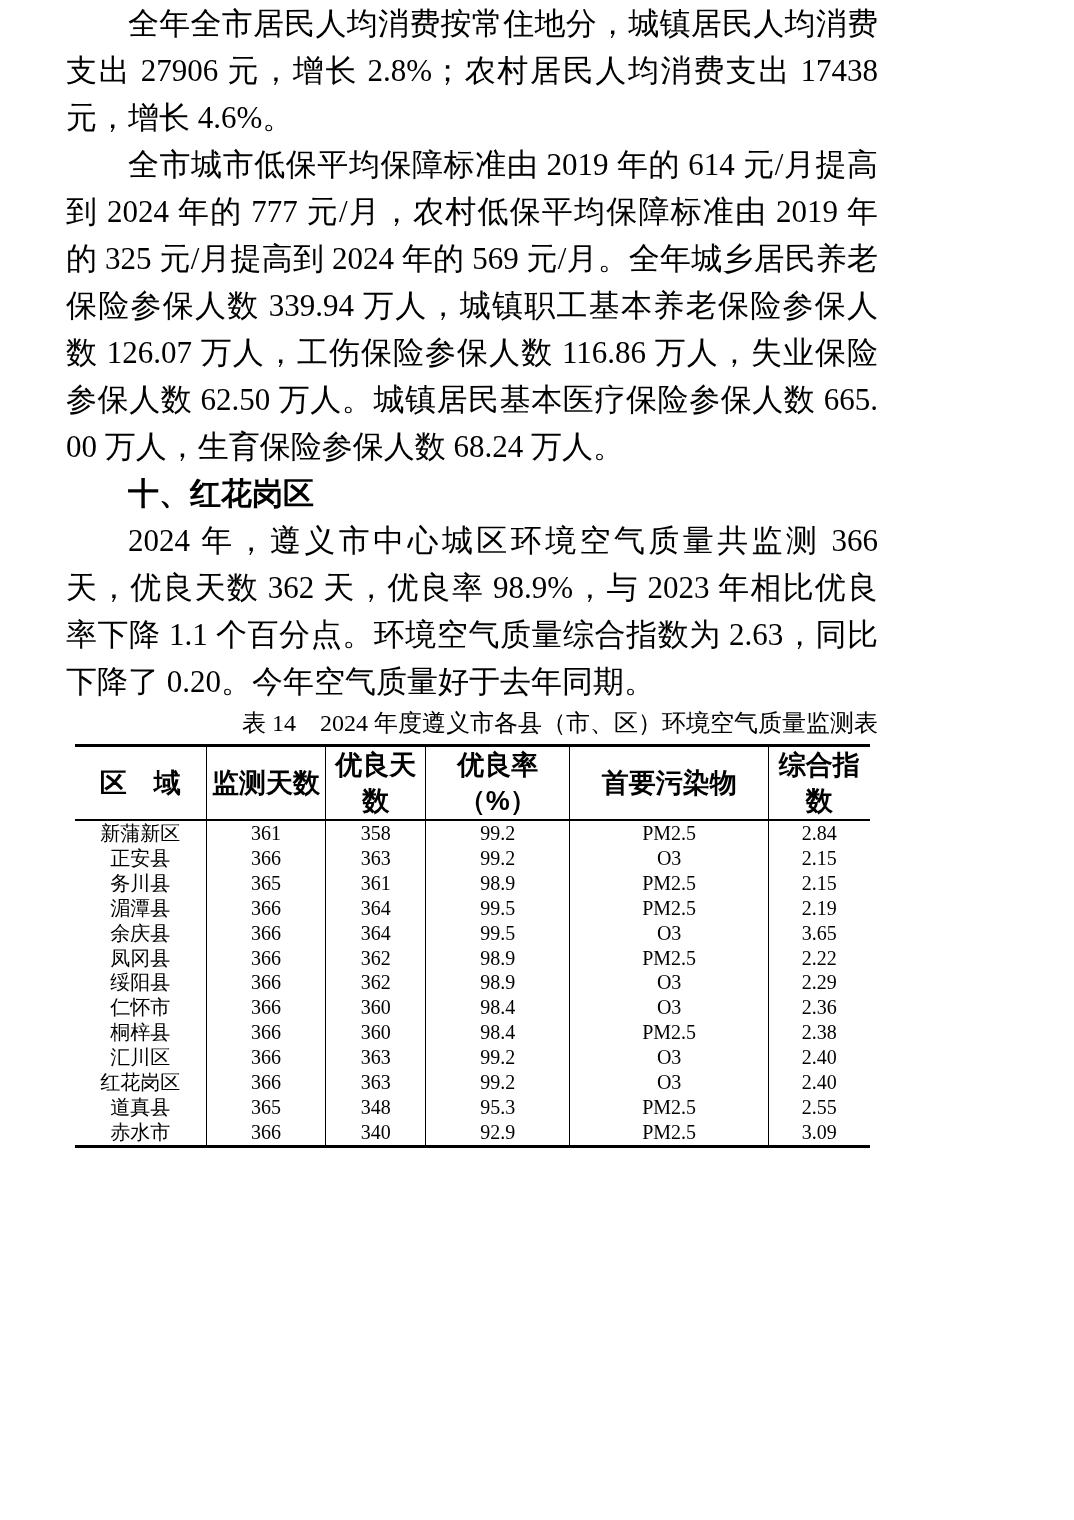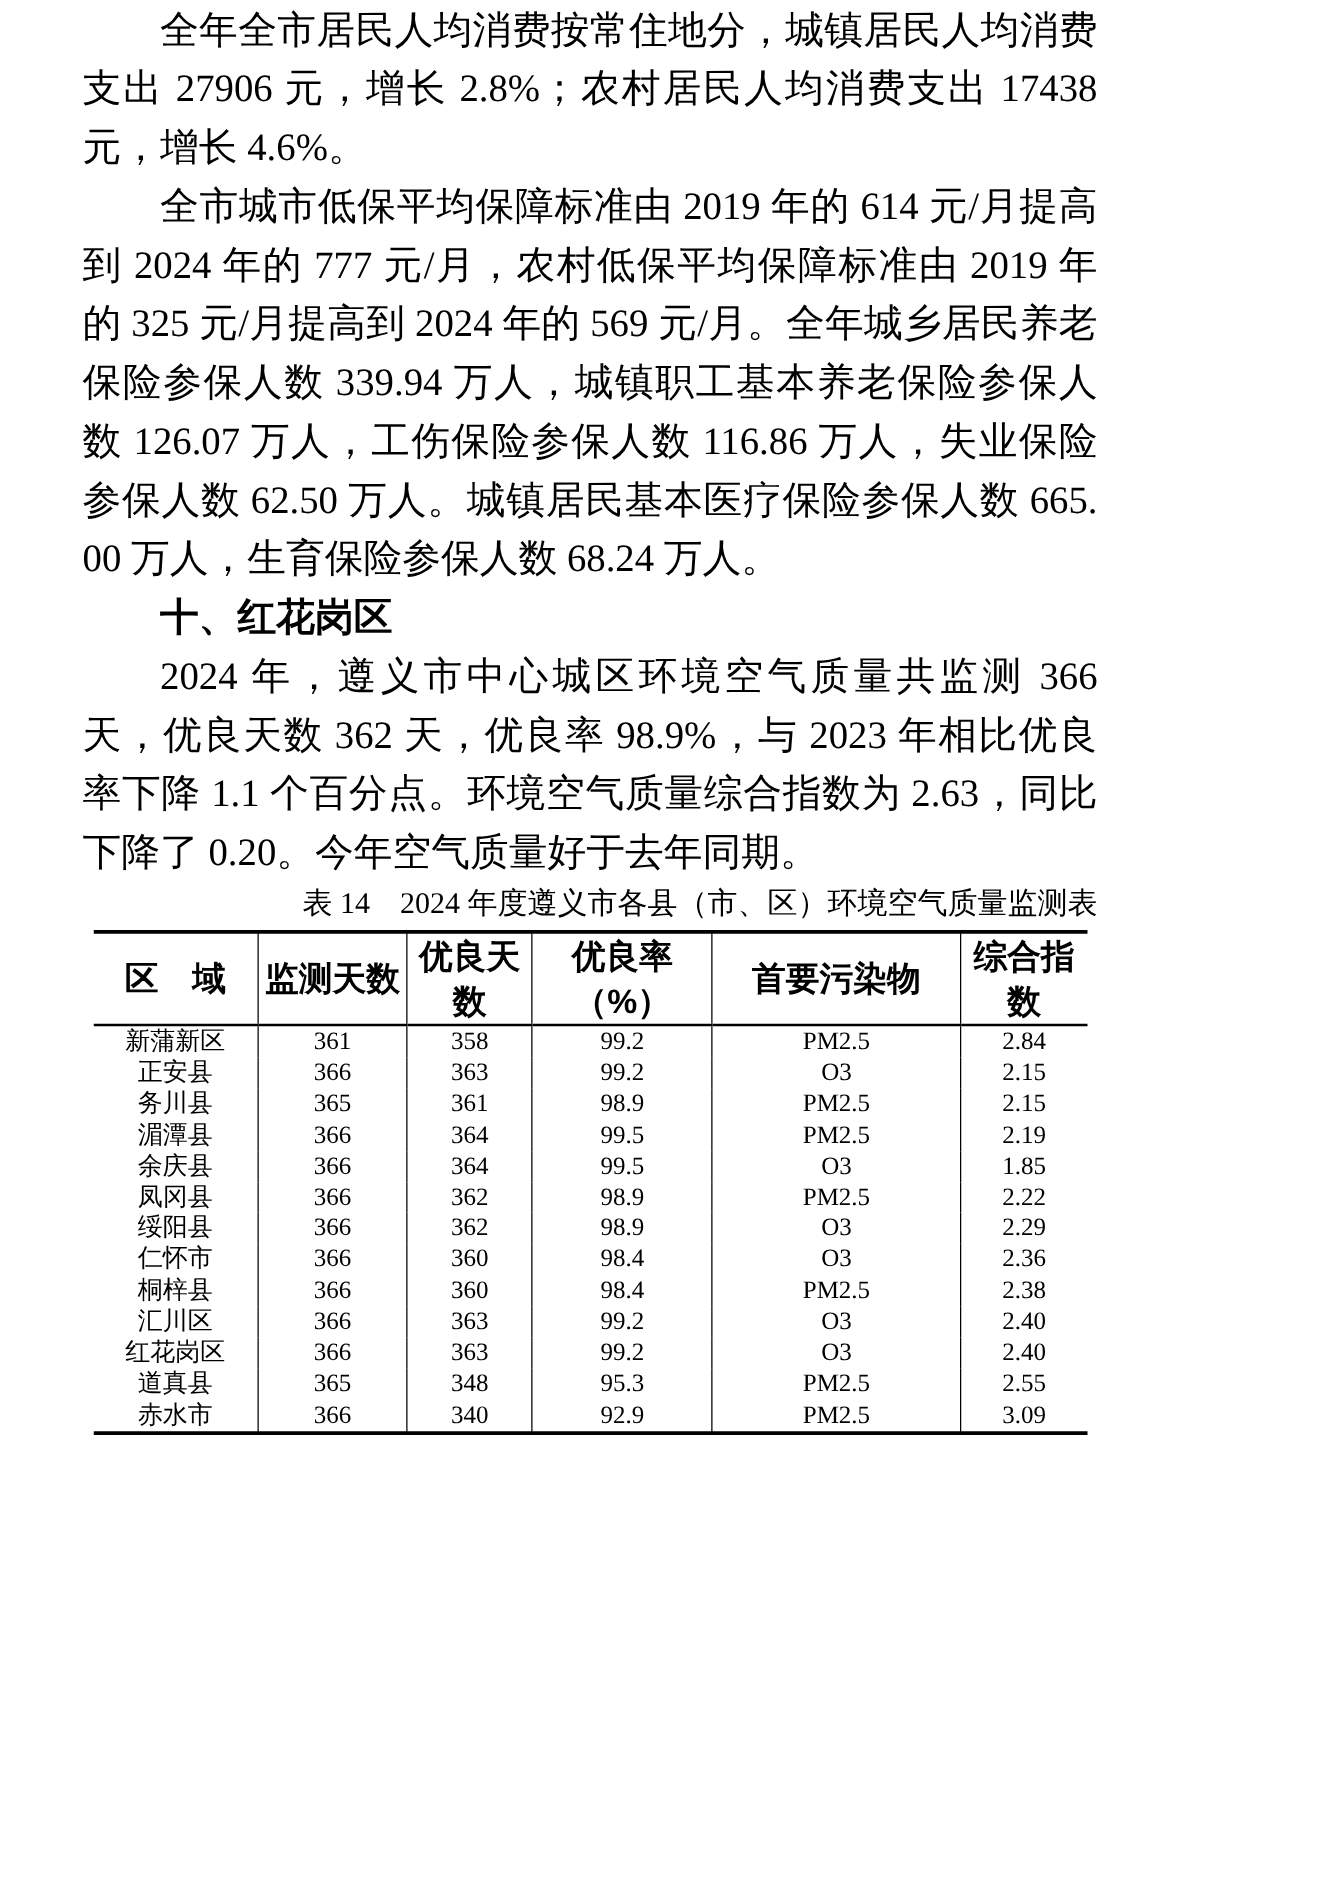--- a/index.html
+++ b/index.html
@@ -146,21 +146,21 @@
           <td>PM2.5</td>
           <td>2.19</td>
         </tr>
 
         <tr>
           <td>余庆县</td>
           <td>366</td>
           <td>364</td>
           <td>99.5</td>
           <td>O3</td>
-          <td>1.85</td>
+          <td>3.65</td>
         </tr>
 
         <tr>
           <td>凤冈县</td>
           <td>366</td>
           <td>362</td>
           <td>98.9</td>
           <td>PM2.5</td>
           <td>2.22</td>
         </tr>

